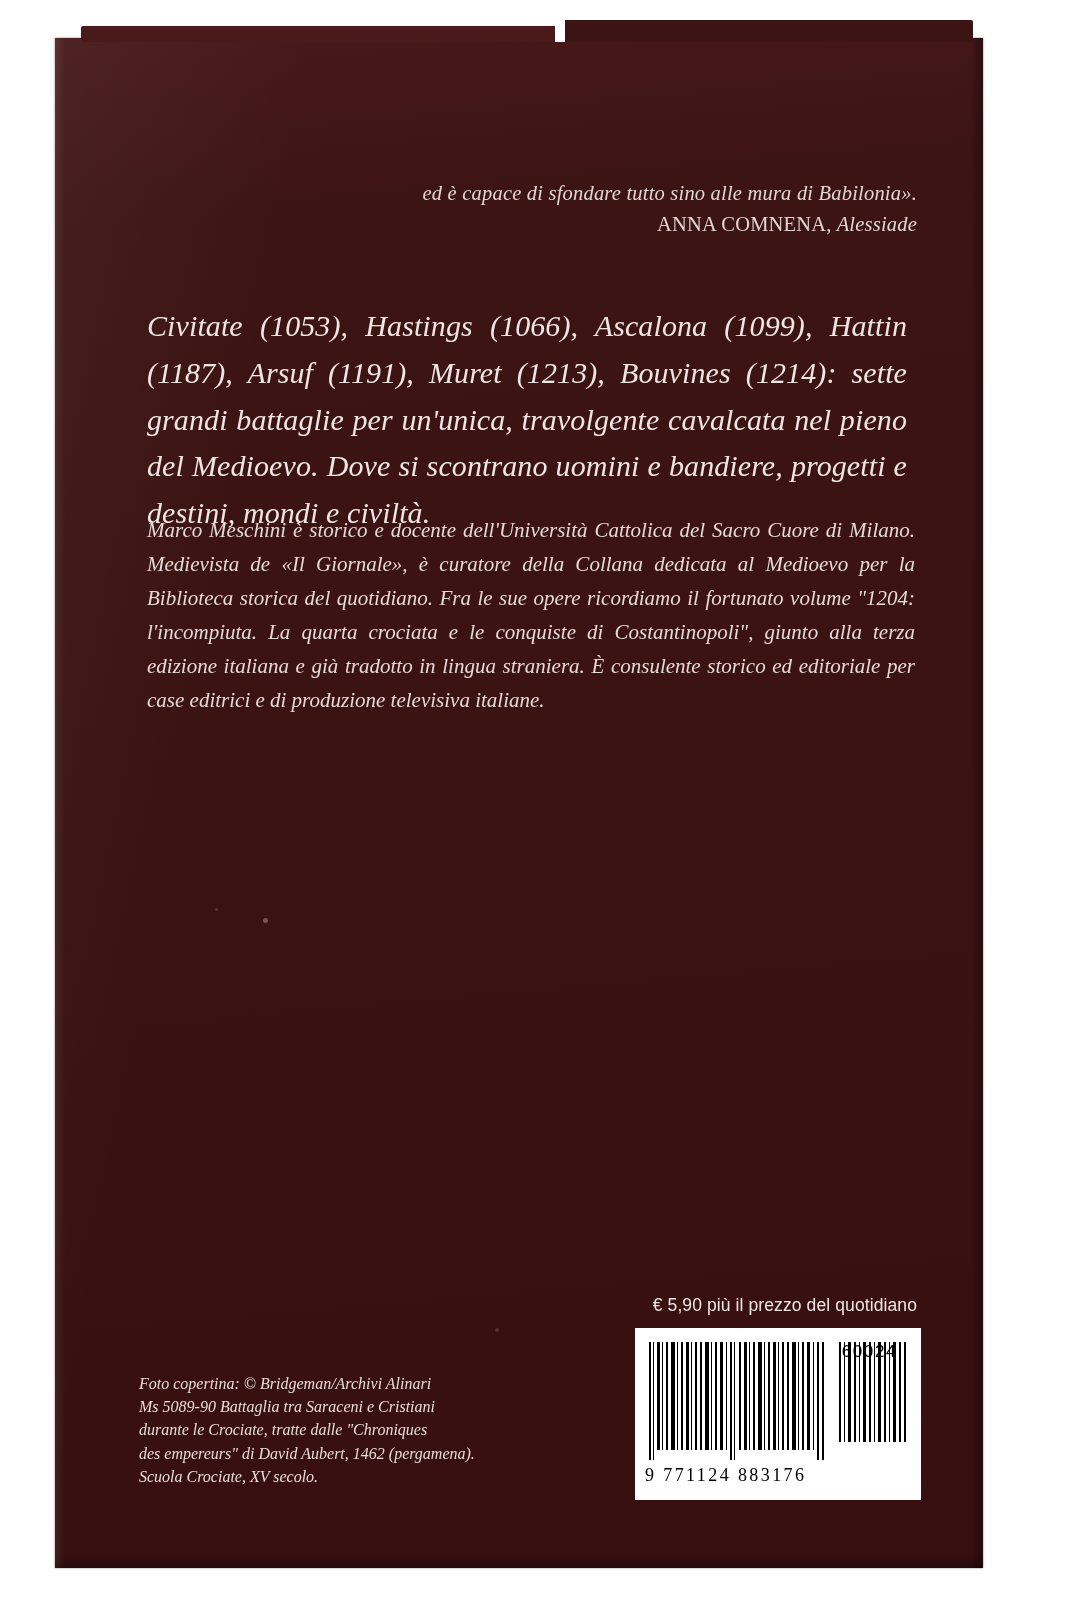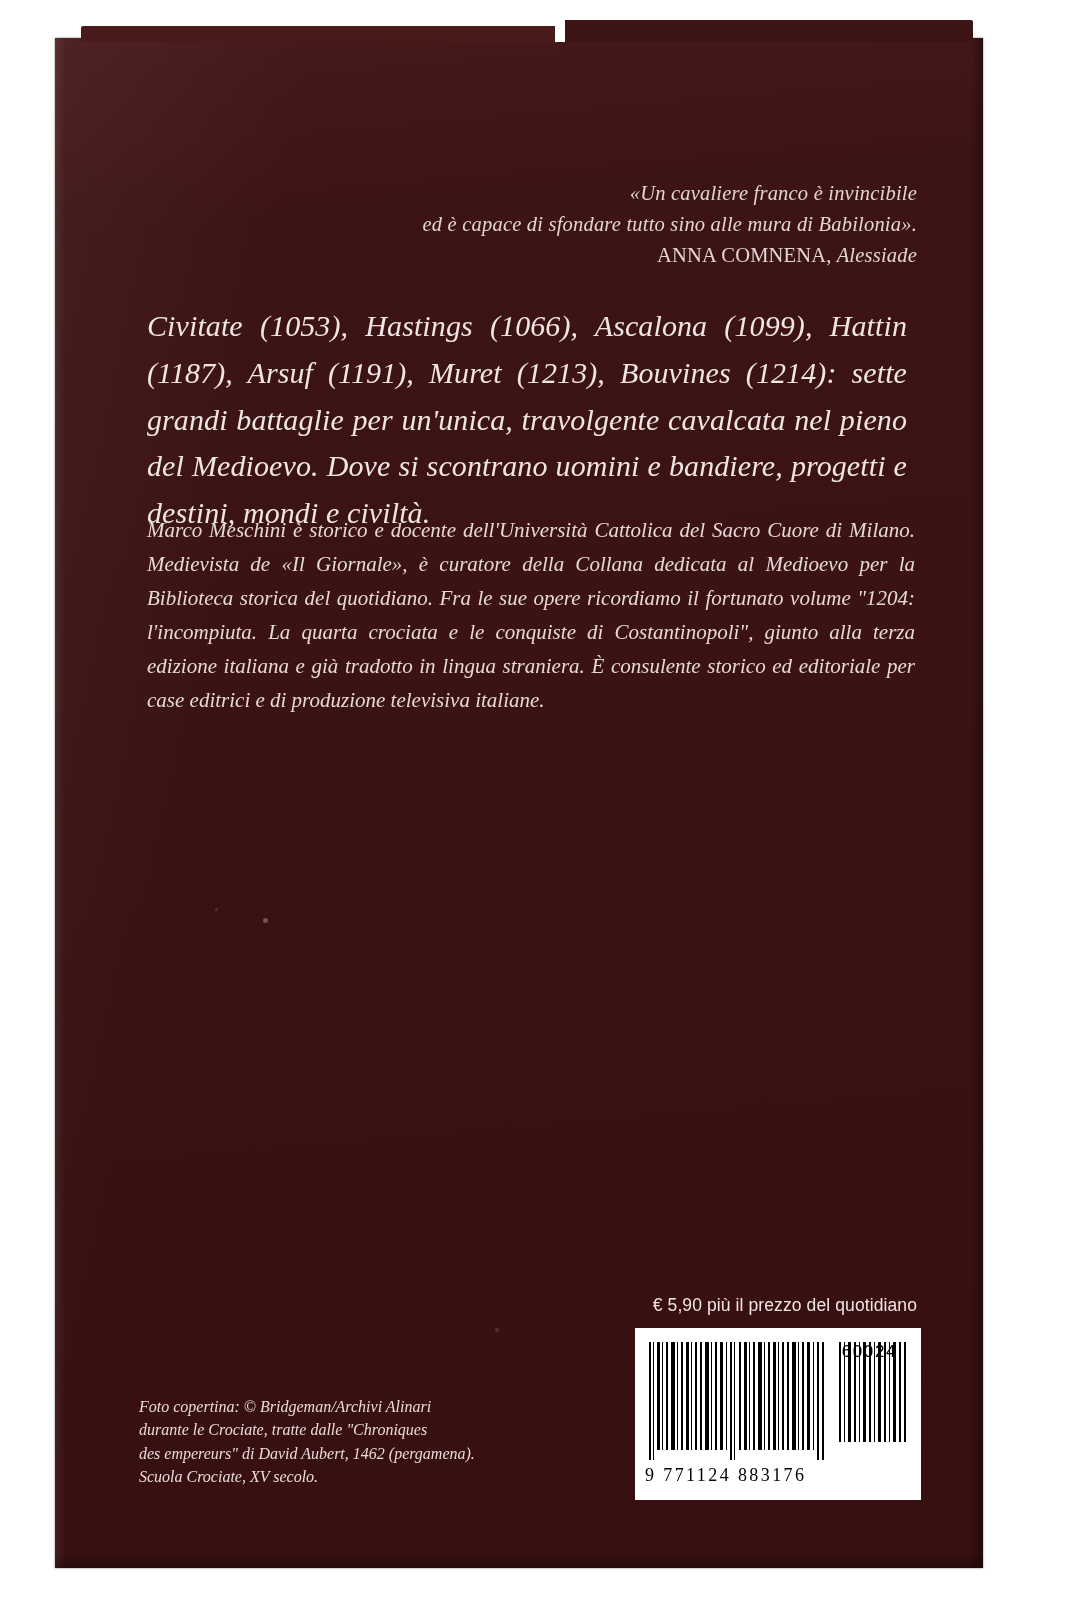--- a/index.html
+++ b/index.html
@@ -221,40 +221,40 @@
   <div id="spine-top-left"></div>
   <div id="spine-top-right"></div>
   <div id="cover-gap"></div>
   <div id="edge-left"></div>
   <div id="edge-right"></div>
   <div id="edge-bottom"></div>
 
   <div class="content">
 
     <div id="epigraph">
-      <div>«Un cavaliere franco è invincibile</div>
       <div>ed è capace di sfondare tutto sino alle mura di Babilonia».</div>
       <div>
         <span class="attrib">ANNA COMNENA,</span>
         <span class="work">Alessiade</span>
       </div>
     </div>
 
     <div id="blurb">Civitate (1053), Hastings (1066), Ascalona (1099), Hattin (1187), Arsuf (1191), Muret (1213), Bouvines (1214): sette grandi battaglie per un'unica, travolgente cavalcata nel pieno del Medioevo. Dove si scontrano uomini e bandiere, progetti e destini, mondi e civiltà.</div>
 
     <div id="bio">Marco Meschini è storico e docente dell'Università Cattolica del Sacro Cuore di Milano. Medievista de «Il Giornale», è curatore della Collana dedicata al Medioevo per la Biblioteca storica del quotidiano. Fra le sue opere ricordiamo il fortunato volume "1204: l'incompiuta. La quarta crociata e le conquiste di Costantinopoli", giunto alla terza edizione italiana e già tradotto in lingua straniera. È consulente storico ed editoriale per case editrici e di produzione televisiva italiane.</div>
 
     <div class="speck" style="left:208px; top:880px; width:5px; height:5px;"></div>
     <div class="speck" style="left:160px; top:870px; width:3px; height:3px; opacity:.5;"></div>
     <div class="speck" style="left:440px; top:1290px; width:4px; height:4px; opacity:.5;"></div>
 
     <div id="price-line">€ 5,90 più il prezzo del quotidiano</div>
 
     <div id="photo-credit">
       <div>Foto copertina: © Bridgeman/Archivi Alinari</div>
+      <div>Ms 5089-90 Battaglia tra Saraceni e Cristiani</div>
       <div>durante le Crociate, tratte dalle "Chroniques</div>
       <div>des empereurs" di David Aubert, 1462 (pergamena).</div>
       <div>Scuola Crociate, XV secolo.</div>
     </div>
 
     <div id="barcode-block">
       <div id="barcode-main">
         <svg class="bars" viewBox="0 0 182 118" preserveAspectRatio="none">
           <g fill="#000">
             <rect x="2" y="0" width="2" height="118"></rect>

